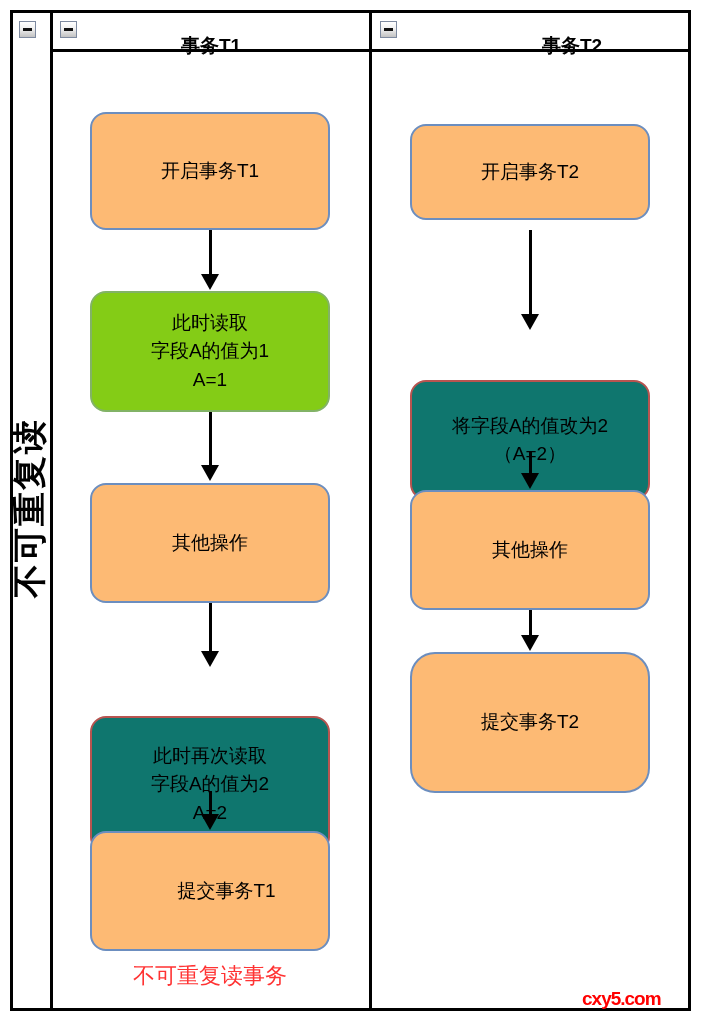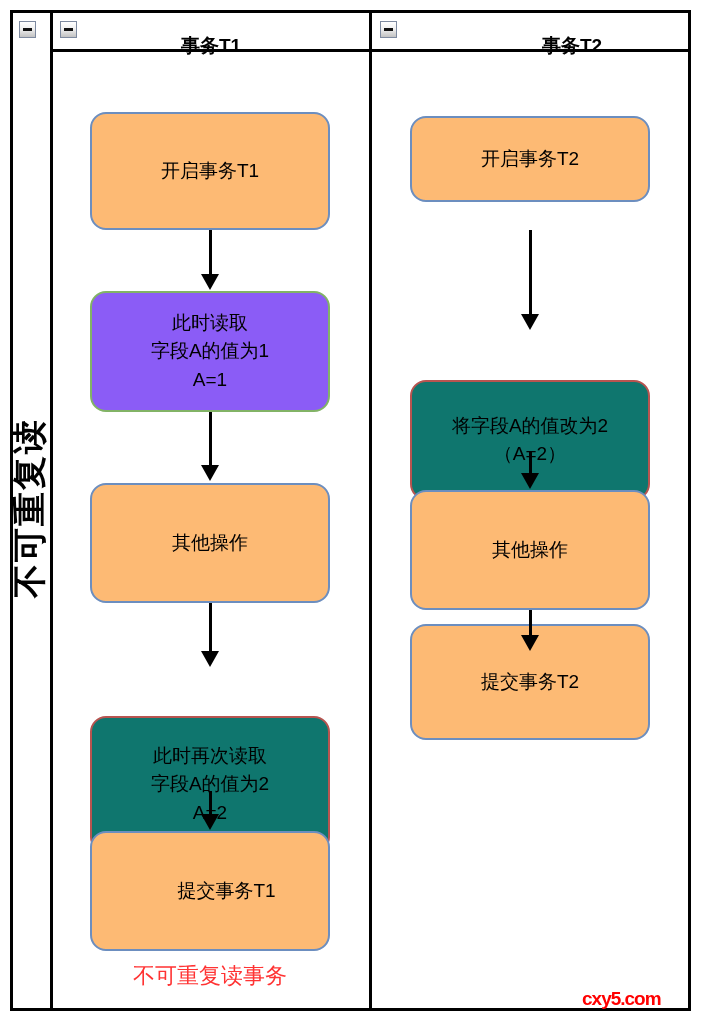--- a/index.html
+++ b/index.html
@@ -47,21 +47,21 @@
 
   
   .node{
     position:absolute;width:240px;box-sizing:border-box;
     border-radius:16px;border:2px solid;
     display:flex;align-items:center;justify-content:center;
     text-align:center;font-size:19px;line-height:1.5;
     white-space:pre-line;
   }
   .node.blue {background:#fdba74;border-color:#6c8ebf;}
-  .node.green{background:#8b5cf6;border-color:#82b366;}
+  .node.green{background:#84cc16;border-color:#82b366;}
   .node.red  {background:#0f766e;border-color:#b85450;margin-top:48px;}
 
   
   .arrow{
     position:absolute;width:18px;
     display:flex;flex-direction:column;align-items:center;
   }
   .arrow .shaft{width:3px;flex:1;background:#000;}
   .arrow .head{
     width:0;height:0;flex:0 0 auto;
@@ -136,31 +136,31 @@
       <div class="shaft"></div>
       <div class="head"></div>
     </div>
   <div class="arrow" style="left:201px;top:791px;height:39px;">
       <div class="shaft"></div>
       <div class="head"></div>
     </div>
 
   <div class="lane-footnote">不可重复读事务</div>
 
-  <div class="node blue" style="left:410px;top:116px;height:86px;">
+  <div class="node blue" style="left:410px;top:124px;height:96px;">
     <span>开启事务T2</span>
   </div>
   <div class="node red" style="left:410px;top:332px;height:120px;">
     <span>将字段A的值改为2
 （A=2）</span>
   </div>
   <div class="node blue" style="left:410px;top:490px;height:120px;">
     <span>其他操作</span>
   </div>
-  <div class="node blue" style="left:410px;top:624px;height:116px;">
+  <div class="node blue" style="left:410px;top:652px;height:141px;border-radius:25px;">
     <span>提交事务T2</span>
   </div>
 
   <div class="arrow" style="left:521px;top:230px;height:100px;">
       <div class="shaft"></div>
       <div class="head"></div>
     </div>
   <div class="arrow" style="left:521px;top:452px;height:37px;">
       <div class="shaft"></div>
       <div class="head"></div>

